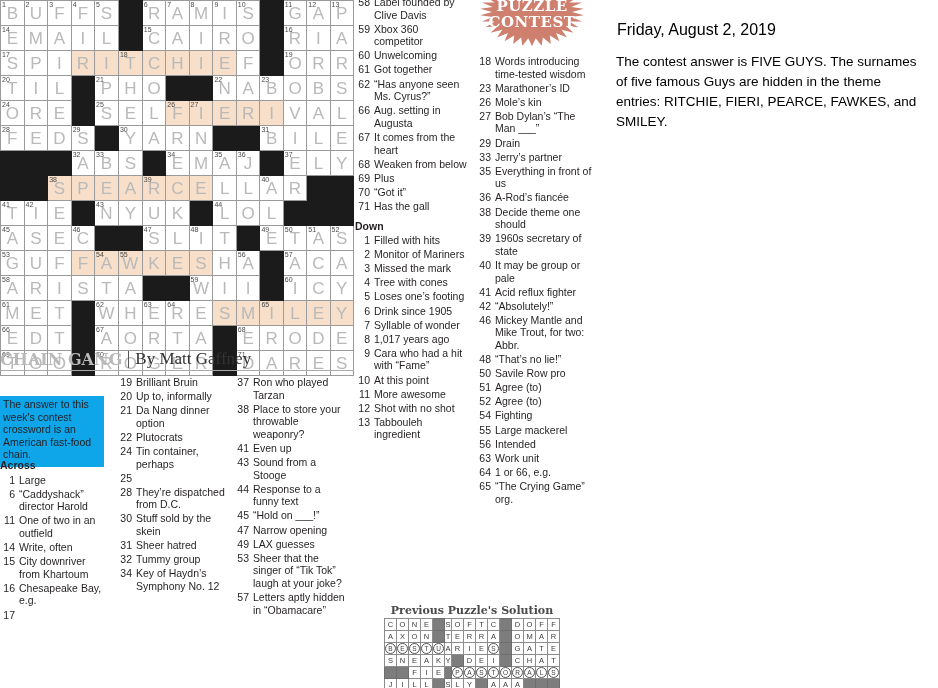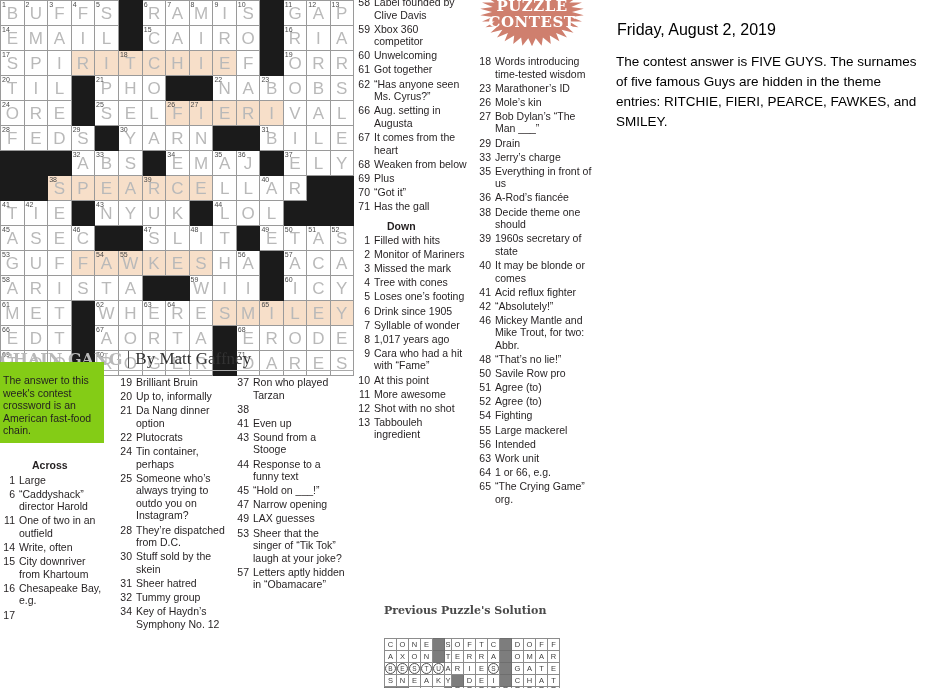--- a/index.html
+++ b/index.html
@@ -49,30 +49,30 @@
   }
   #cg-bar{width:1px;height:17px;background:#555;margin:0 6px;}
   #cg-by{
     font-family:Liberation Serif, serif;
     font-size:17px;color:#333;
   }
   #cg-rule{position:absolute;left:0;top:370px;width:354px;height:1px;background:#aaa;}
 
   
   #note{
-    position:absolute;left:0;top:362px;width:104px;
-    background:#84cc16;
-    padding:12px 3px 6px 3px;
+    position:absolute;left:0;top:396px;width:104px;
+    background:#0ea5e9;
+    padding:2px 3px 6px 3px;
     box-sizing:border-box;
     font-size:10.5px;line-height:12.6px;color:#231f20;
   }
 
   
   .cluecol{position:absolute;font-size:10.5px;line-height:12.6px;color:#231f20;}
-  .sec-head{font-weight:bold;font-size:10.5px;margin:7px 0 2px 0;color:#231f20;padding-left:32px;}
+  .sec-head{font-weight:bold;font-size:10.5px;margin:7px 0 2px 0;color:#231f20;}
   .clue{display:flex;margin-bottom:1.5px;}
   .clue .n{
     width:15px;min-width:15px;text-align:right;
     margin-right:4px;color:#231f20;
   }
   .clue .t{flex:1;}
 
   #col1{left:0px;top:452px;width:104px;}
   #col2{left:117px;top:376px;width:108px;}
   #col3{left:234px;top:376px;width:112px;}
@@ -96,23 +96,23 @@
   }
 
   
   #rp-date{position:absolute;left:617px;top:21px;font-size:16px;font-weight:normal;color:#000;}
   #rp-body{position:absolute;left:616px;top:52px;width:312px;
            font-size:13.5px;line-height:20px;color:#000;}
 
   
   #prev{position:absolute;left:384px;top:604px;width:176px;}
   #prev-title{
-    text-align:left;font-weight:bold;font-size:11px;color:#4a4a4a;
+    text-align:center;font-weight:bold;font-size:11px;color:#4a4a4a;
     font-family:"DejaVu Serif","Liberation Serif",serif;
-    margin-bottom:21px;
+    margin-bottom:1px;
   }
   table.mini{border-collapse:collapse;table-layout:fixed;margin:0 auto;}
   table.mini td{
     width:11px;height:11px;padding:0;
     border:1px solid #8c8c8c;
     background:#fff;
     text-align:center;vertical-align:middle;
     font-size:7.5px;line-height:9px;color:#3d3d3d;
     font-family:"Liberation Sans",sans-serif;
   }
@@ -890,21 +890,20 @@
       <div class="clue">
         <span class="n">22</span>
         <span class="t">Plutocrats</span>
       </div>
       <div class="clue">
         <span class="n">24</span>
         <span class="t">Tin container, perhaps</span>
       </div>
       <div class="clue">
         <span class="n">25</span>
-        <span class="t">Someone who’s always trying to outdo you on Instagram?</span>
       </div>
       <div class="clue">
         <span class="n">28</span>
         <span class="t">They’re dispatched from D.C.</span>
       </div>
       <div class="clue">
         <span class="n">30</span>
         <span class="t">Stuff sold by the skein</span>
       </div>
       <div class="clue">
@@ -922,20 +921,21 @@
     </div>
 </div>
 <div class="cluecol" id="col3">
   <div id="col3-list">
       <div class="clue">
         <span class="n">37</span>
         <span class="t">Ron who played Tarzan</span>
       </div>
       <div class="clue">
         <span class="n">38</span>
+        <span class="t">Place to store your throwable weaponry?</span>
       </div>
       <div class="clue">
         <span class="n">41</span>
         <span class="t">Even up</span>
       </div>
       <div class="clue">
         <span class="n">43</span>
         <span class="t">Sound from a Stooge</span>
       </div>
       <div class="clue">
@@ -1084,41 +1084,41 @@
       <div class="clue">
         <span class="n">27</span>
         <span class="t">Bob Dylan’s “The Man ___”</span>
       </div>
       <div class="clue">
         <span class="n">29</span>
         <span class="t">Drain</span>
       </div>
       <div class="clue">
         <span class="n">33</span>
-        <span class="t">Jerry’s charge</span>
+        <span class="t">Jerry’s partner</span>
       </div>
       <div class="clue">
         <span class="n">35</span>
         <span class="t">Everything in front of us</span>
       </div>
       <div class="clue">
         <span class="n">36</span>
         <span class="t">A-Rod’s fiancée</span>
       </div>
       <div class="clue">
         <span class="n">38</span>
         <span class="t">Decide theme one should</span>
       </div>
       <div class="clue">
         <span class="n">39</span>
         <span class="t">1960s secretary of state</span>
       </div>
       <div class="clue">
         <span class="n">40</span>
-        <span class="t">It may be blonde or comes</span>
+        <span class="t">It may be group or pale</span>
       </div>
       <div class="clue">
         <span class="n">41</span>
         <span class="t">Acid reflux fighter</span>
       </div>
       <div class="clue">
         <span class="n">42</span>
         <span class="t">“Absolutely!”</span>
       </div>
       <div class="clue">

